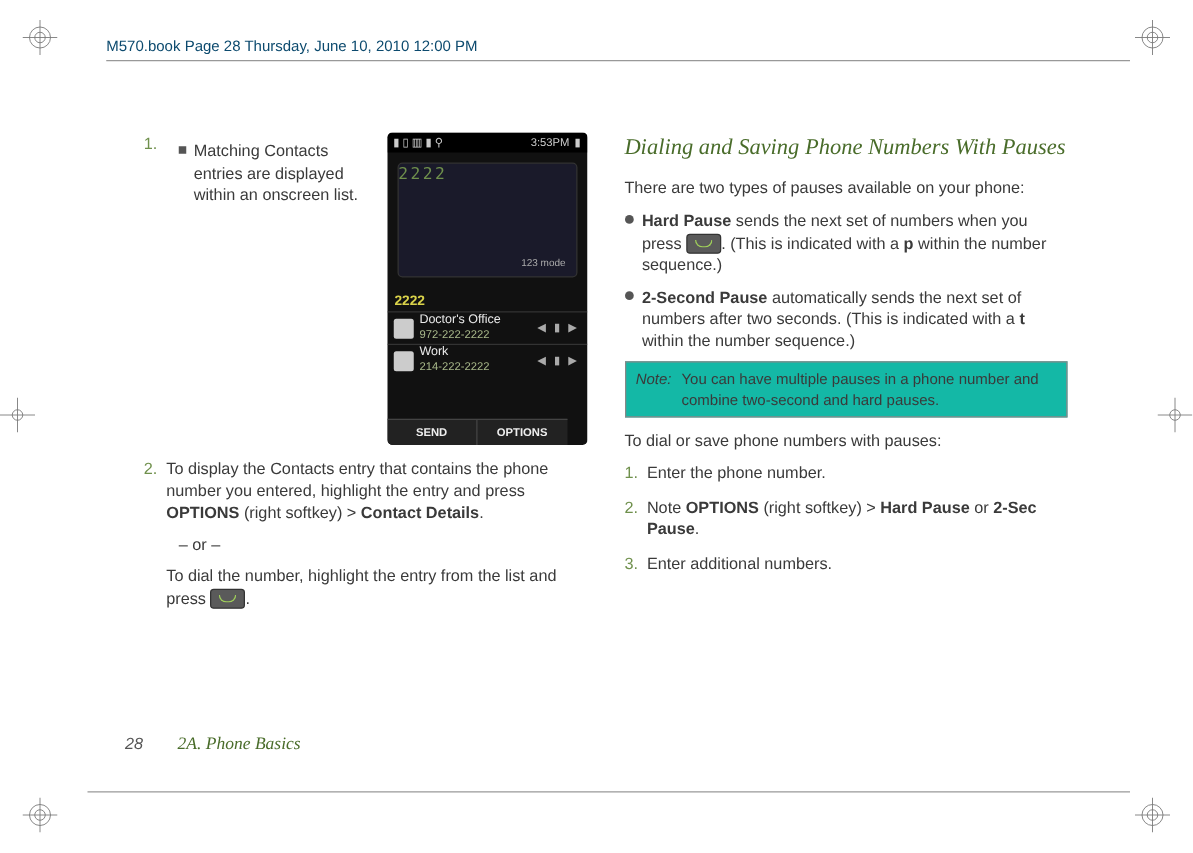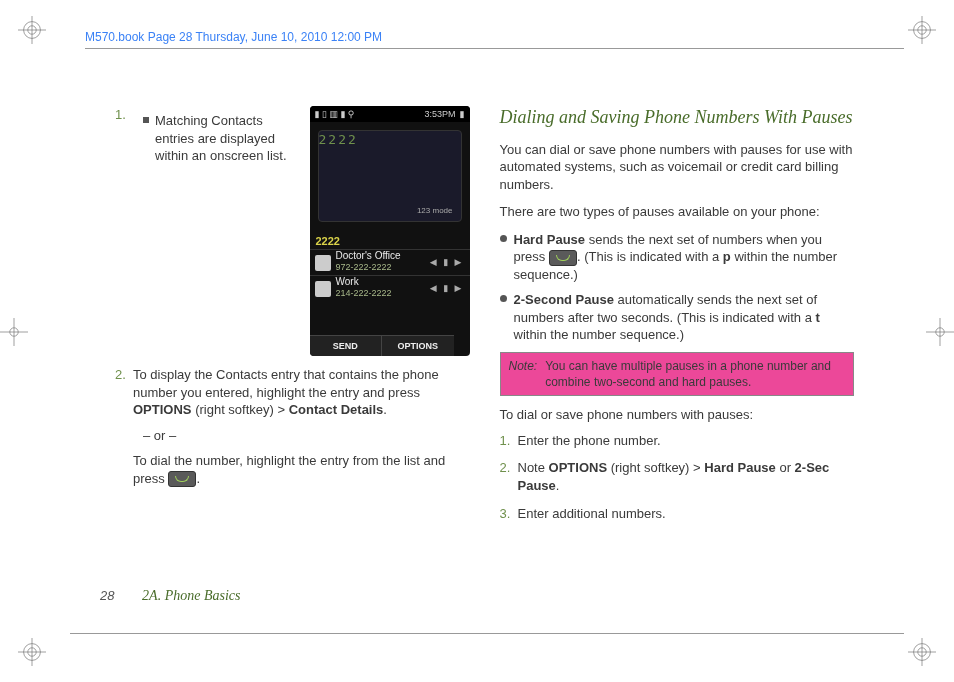--- a/index.html
+++ b/index.html
@@ -25,21 +25,21 @@
   .reg-br { bottom: 16px; right: 18px; }
   .reg-ml { top: 318px; left: 0; }
   .reg-mr { top: 318px; right: 0; }
 
   .header-line {
     position: absolute;
     top: 30px;
     left: 85px;
     right: 50px;
     font-size: 12px;
-    color: #3b82f6;
+    color: #0c4a6e;
   }
   .header-rule {
     position: absolute;
     top: 48px;
     left: 85px;
     right: 50px;
     border-top: 1px solid #999;
   }
 
   .page-cols {
@@ -98,21 +98,21 @@
   .round-bullets { margin:0; padding:0; list-style:none; }
   .round-bullets li { position:relative; padding-left:14px; margin-bottom:8px; }
   .round-bullets li::before {
     content:""; position:absolute; left:0; top:4px;
     width:7px; height:7px; border-radius:50%; background:#555;
   }
   .mono-small { font-family: Arial; font-weight:bold; }
 
   .note-box {
     border: 1px solid #888;
-    background: #ec4899;
+    background: #14b8a6;
     padding: 5px 8px;
     font-size: 12px;
     margin: 6px 0 10px 0;
     display:flex;
   }
   .note-box .nlab { font-style: italic; margin-right:8px; flex:0 0 auto;}
   .sect-lead { margin: 8px 0 8px 0; }
 
   .phone-shot {
     float: right;
@@ -267,21 +267,20 @@
         <span class="num">2.</span>
         <span>To display the Contacts entry that contains the phone number you entered, highlight the entry and press </span><span class="bold">OPTIONS</span><span> (right softkey) &gt; </span><span class="bold">Contact Details</span><span>.</span>
         <div style="margin:8px 10px;">– or –</div>
         <span>To dial the number, highlight the entry from the list and press </span><span class="talk-key"></span><span>.</span>
       </li>
     </ol>
   </div>
 
   <div class="col">
     <div class="heading2">Dialing and Saving Phone Numbers With Pauses</div>
-    <p class="para">You can dial or save phone numbers with pauses for use with automated systems, such as voicemail or credit card billing numbers.</p>
     <p class="para">There are two types of pauses available on your phone:</p>
     <ul class="round-bullets">
       <li>
         <span class="bold">Hard Pause</span><span> sends the next set of numbers when you press </span><span class="talk-key"></span><span>. (This is indicated with a </span><span class="mono-small">p</span><span> within the number sequence.)</span>
       </li>
       <li>
         <span class="bold">2-Second Pause</span><span> automatically sends the next set of numbers after two seconds. (This is indicated with a </span><span class="mono-small">t</span><span> within the number sequence.)</span>
       </li>
     </ul>
     <div class="note-box">

